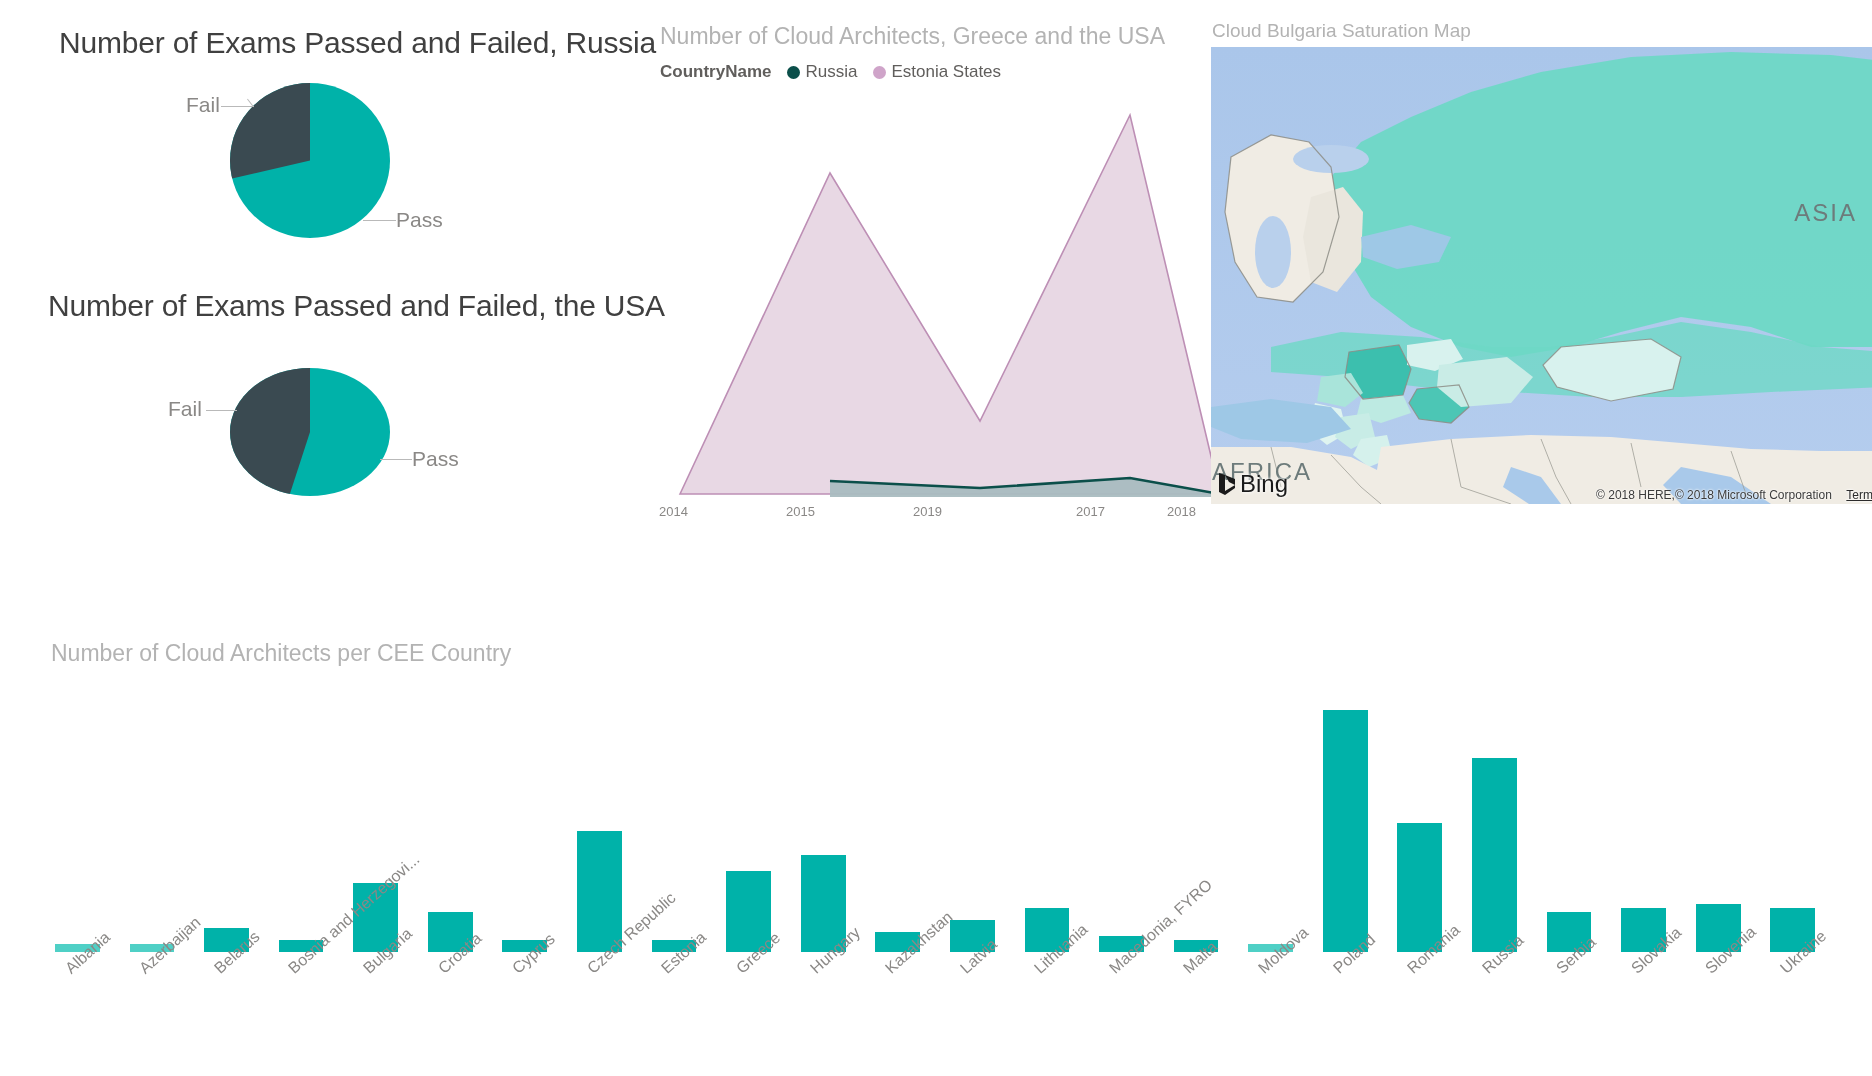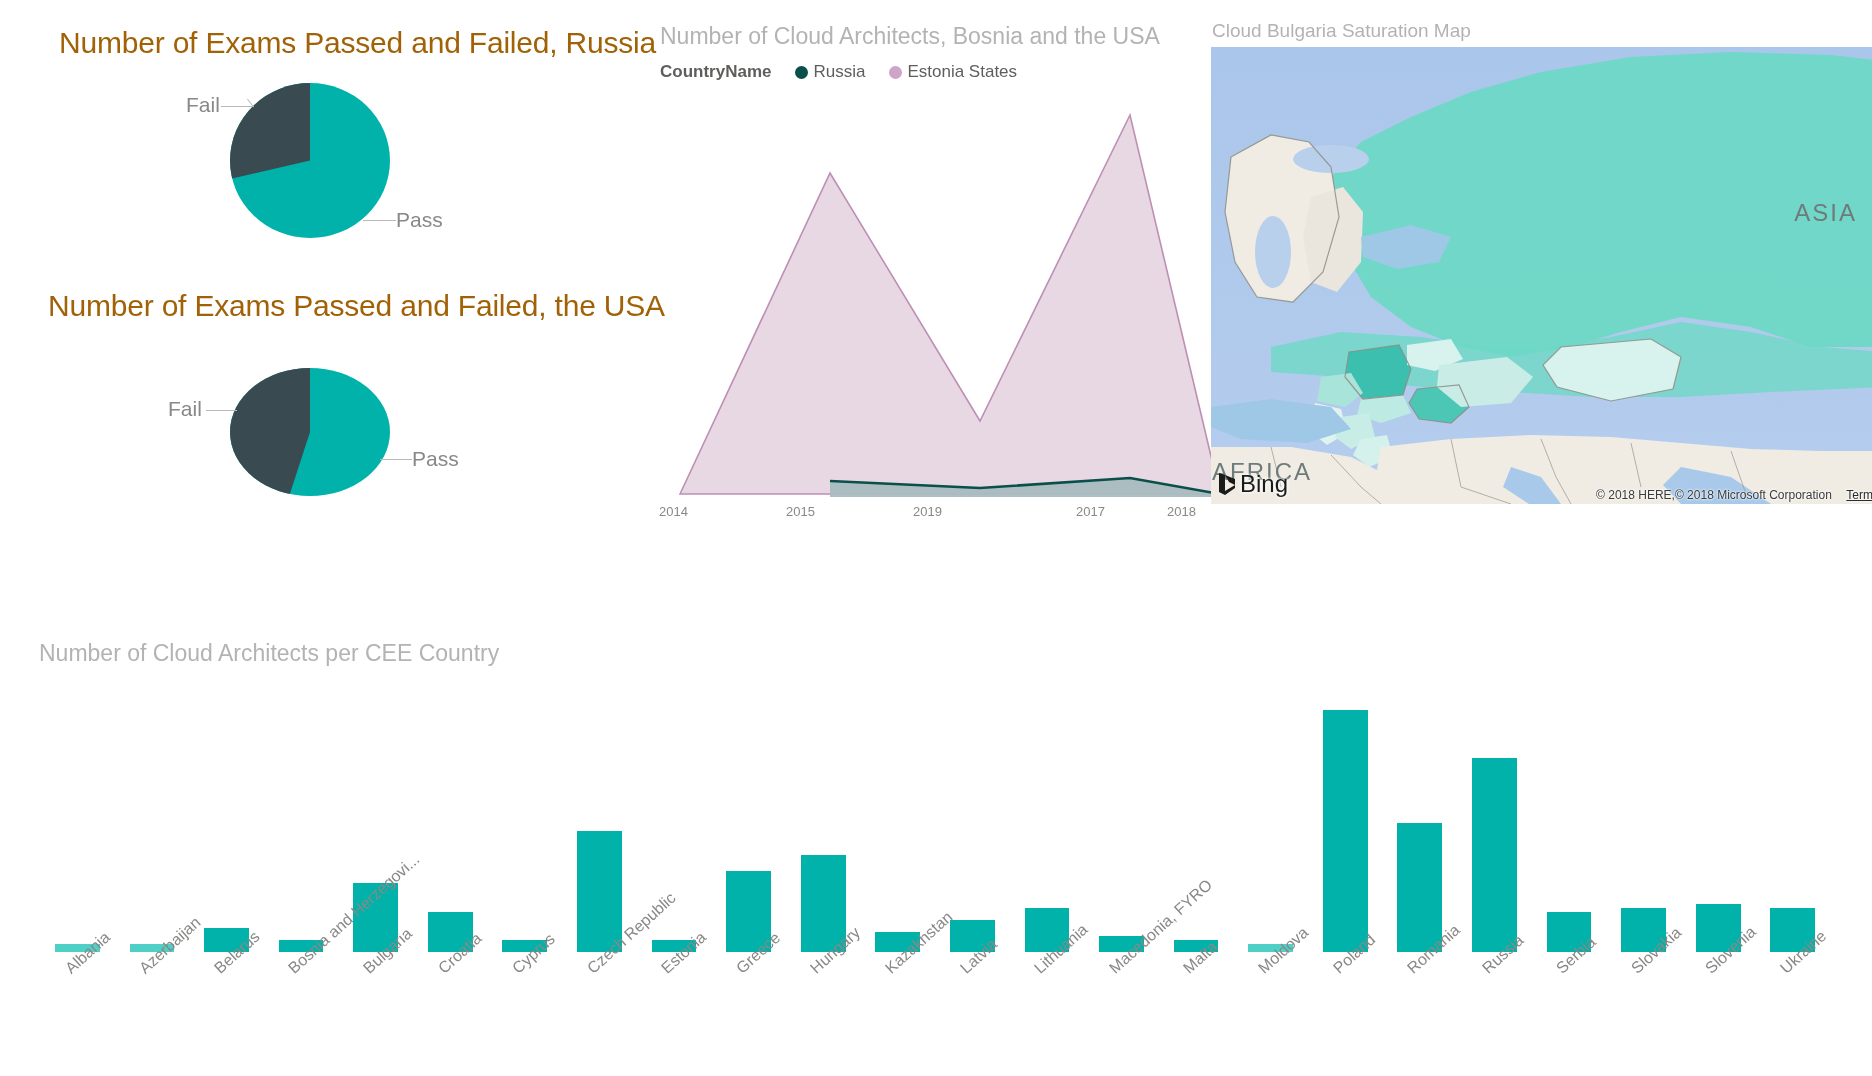--- a/index.html
+++ b/index.html
@@ -10,21 +10,21 @@
     background: #ffffff;
     font-family: "Liberation Sans", sans-serif;
     overflow: hidden;
   }
   .canvas { position: relative; width: 1872px; height: 1076px; background:#fff; }
 
   
   .viz-title-dark {
     position: absolute;
     font-size: 30px;
-    color: #a16207;
+    color: #404040;
     font-weight: 400;
     white-space: nowrap;
     letter-spacing: -0.2px;
   }
   .viz-title-grey {
     position: absolute;
     font-size: 23px;
     color: #b3b3b3;
     font-weight: 400;
     white-space: nowrap;
@@ -35,21 +35,21 @@
     color: #8a8886;
     white-space: nowrap;
   }
 
   
   .pie-wrap { position: absolute; }
   .pie { position:absolute; border-radius: 50%; }
   .leader { position: absolute; background: #b9b9b9; height: 1px; }
 
   
-  .legend { position: absolute; display: flex; align-items: flex-start; gap: 24px; }
+  .legend { position: absolute; display: flex; align-items: flex-start; gap: 16px; }
   .legend-title { font-size: 17px; color: #605e5c; font-weight: bold; }
   .legend-item { display: flex; align-items: center; gap: 5px; }
   .legend-dot { width: 13px; height: 13px; border-radius: 50%; display:inline-block; }
   .legend-text { font-size: 17px; color: #605e5c; }
 
   
   .axis-label {
     position: absolute;
     font-size: 13px;
     color: #8a8886;
@@ -131,21 +131,21 @@
            clip-path: polygon(50% 50%, 50% 0%, 0% 0%, 0% 100%, 37% 100%);"></div>
     </div>
     <div class="leader" style="left:206px; top:410px; width:31px;"></div>
     <div class="callout-label" style="left:168px; top:397px;">Fail</div>
 
     <div class="leader" style="left:380px; top:459px; width:32px;"></div>
     <div class="callout-label" style="left:412px; top:447px;">Pass</div>
   </div>
 
   <div>
-    <div class="viz-title-grey" style="left:660px; top:23px;">Number of Cloud Architects, Bosnia and the USA</div>
+    <div class="viz-title-grey" style="left:660px; top:23px;">Number of Cloud Architects, Greece and the USA</div>
 
     <div class="legend" style="left:660px; top:62px;">
       <span class="legend-title">CountryName</span>
       <span class="legend-item">
         <span class="legend-dot" style="background:#0b4f4a;"></span>
         <span class="legend-text">Russia</span>
       </span>
       <span class="legend-item">
         <span class="legend-dot" style="background:#cfa4c9;"></span>
         <span class="legend-text">Estonia States</span>
@@ -248,21 +248,21 @@
 
       <div class="map-attrib">
         <span>© 2018 HERE,© 2018 Microsoft Corporation</span>
         <span style="display:inline-block;width:8px;"></span>
         <a href="#" style="text-decoration:underline;">Terms</a>
       </div>
     </div>
   </div>
 
   <div>
-    <div class="viz-title-grey" style="left:39px; top:640px;">Number of Cloud Architects per CEE Country</div>
+    <div class="viz-title-grey" style="left:51px; top:640px;">Number of Cloud Architects per CEE Country</div>
 
     <div style="position:absolute; left:40px; top:700px; width:1790px; height:252px;">
       <div id="bars" style="position:relative; width:100%; height:100%;">
           <div class="bar-col" title="Albania: 2" style="left: 14.9167px; width: 44.75px; height: 8.06667px; background: rgb(79, 208, 198);"></div>
           <div class="bar-col" title="Azerbaijan: 2" style="left: 89.5px; width: 44.75px; height: 8.06667px; background: rgb(79, 208, 198);"></div>
           <div class="bar-col" title="Belarus: 6" style="left: 164.083px; width: 44.75px; height: 24.2px; background: rgb(0, 178, 169);"></div>
           <div class="bar-col" title="Bosnia and Herzegovi...: 3" style="left: 238.667px; width: 44.75px; height: 12.1px; background: rgb(0, 178, 169);"></div>
           <div class="bar-col" title="Bulgaria: 17" style="left: 313.25px; width: 44.75px; height: 68.5667px; background: rgb(0, 178, 169);"></div>
           <div class="bar-col" title="Croatia: 10" style="left: 387.833px; width: 44.75px; height: 40.3333px; background: rgb(0, 178, 169);"></div>
           <div class="bar-col" title="Cyprus: 3" style="left: 462.417px; width: 44.75px; height: 12.1px; background: rgb(0, 178, 169);"></div>

